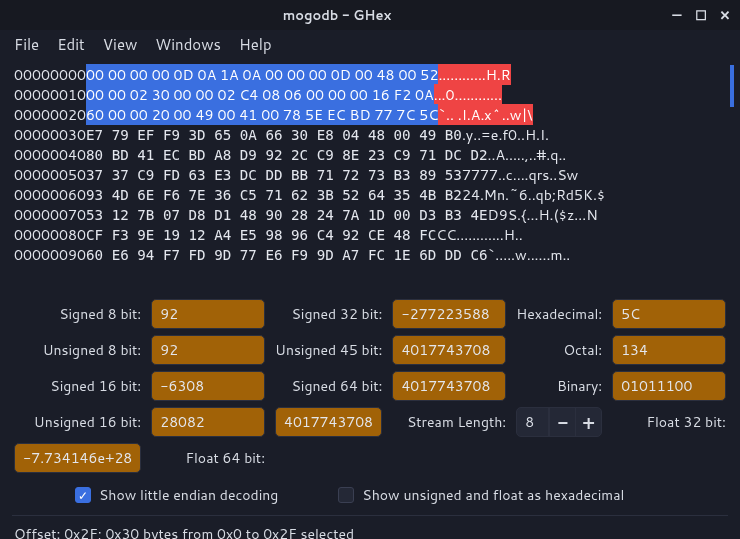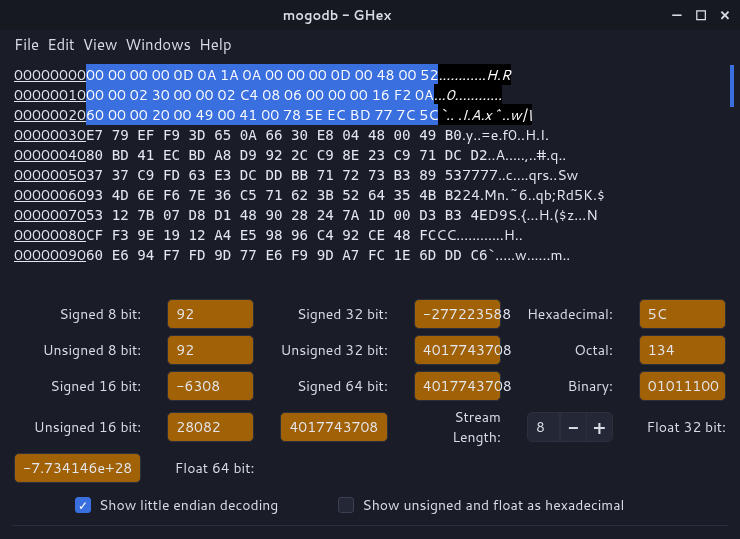--- a/index.html
+++ b/index.html
@@ -37,38 +37,38 @@
 }
 .winctl span {
   width: 18px;
   text-align: center;
   font-size: 13px;
   font-weight: 700;
   cursor: default;
 }
 .menubar {
   display: flex;
-  gap: 8px;
+  gap: 18px;
   padding: 4px 14px 8px 14px;
   font-size: 15px;
 }
 .menubar span { cursor: default; }
 .hexarea {
   font-family: "DejaVu Sans Mono", "Consolas", monospace;
   font-size: 14.2px;
   line-height: 20px;
   padding: 2px 14px 6px 14px;
   white-space: pre;
   color: #e4e7ee;
   position: relative;
 }
-.hexarea .addr { color: #e4e7ee; text-decoration: underline; }
+.hexarea .addr { color: #e4e7ee; }
 .hexarea .sel { background: #3a6fe0; color: #fff; }
 .hexarea .ascii { color: #e4e7ee; }
-.hexarea .ascii-sel { background: #000000; color: #fff; padding:0;font-style:italic; }
+.hexarea .ascii-sel { background: #ef4444; color: #fff; padding:0; }
 .scrollbar {
   position: absolute;
   right: 4px;
   top: 2px;
   width: 4px;
   height: 42px;
   background: #3a6fe0;
   border-radius: 0;
 }
 .scrolltrack {
@@ -76,21 +76,21 @@
   right: 2px;
   top: 0;
   bottom: 0;
   width: 8px;
 }
 .decoder {
   padding: 8px 14px 6px 14px;
   display: grid;
   grid-template-columns: auto 1fr auto 1fr auto 1fr;
   grid-template-rows: repeat(5, auto);
-  gap: 6px 26px;
+  gap: 6px 10px;
   align-items: center;
   font-size: 14px;
 }
 .decoder .lbl {
   text-align: right;
   color: #d8dce4;
 }
 .decoder .val {
   background: #a16207;
   border: 1px solid #2b2f3e;
@@ -200,21 +200,21 @@
 <div class="decoder">
   <span class="lbl">Signed 8 bit:</span>
   <span class="val">92</span>
   <span class="lbl">Signed 32 bit:</span>
   <span class="val">-277223588</span>
   <span class="lbl">Hexadecimal:</span>
   <span class="val">5C</span>
 
   <span class="lbl">Unsigned 8 bit:</span>
   <span class="val">92</span>
-  <span class="lbl">Unsigned 32 bit:</span>
+  <span class="lbl">Unsigned 45 bit:</span>
   <span class="val">4017743708</span>
   <span class="lbl">Octal:</span>
   <span class="val">134</span>
 
   <span class="lbl">Signed 16 bit:</span>
   <span class="val">-6308</span>
   <span class="lbl">Signed 64 bit:</span>
   <span class="val">4017743708</span>
   <span class="lbl">Binary:</span>
   <span class="val">01011100</span>

